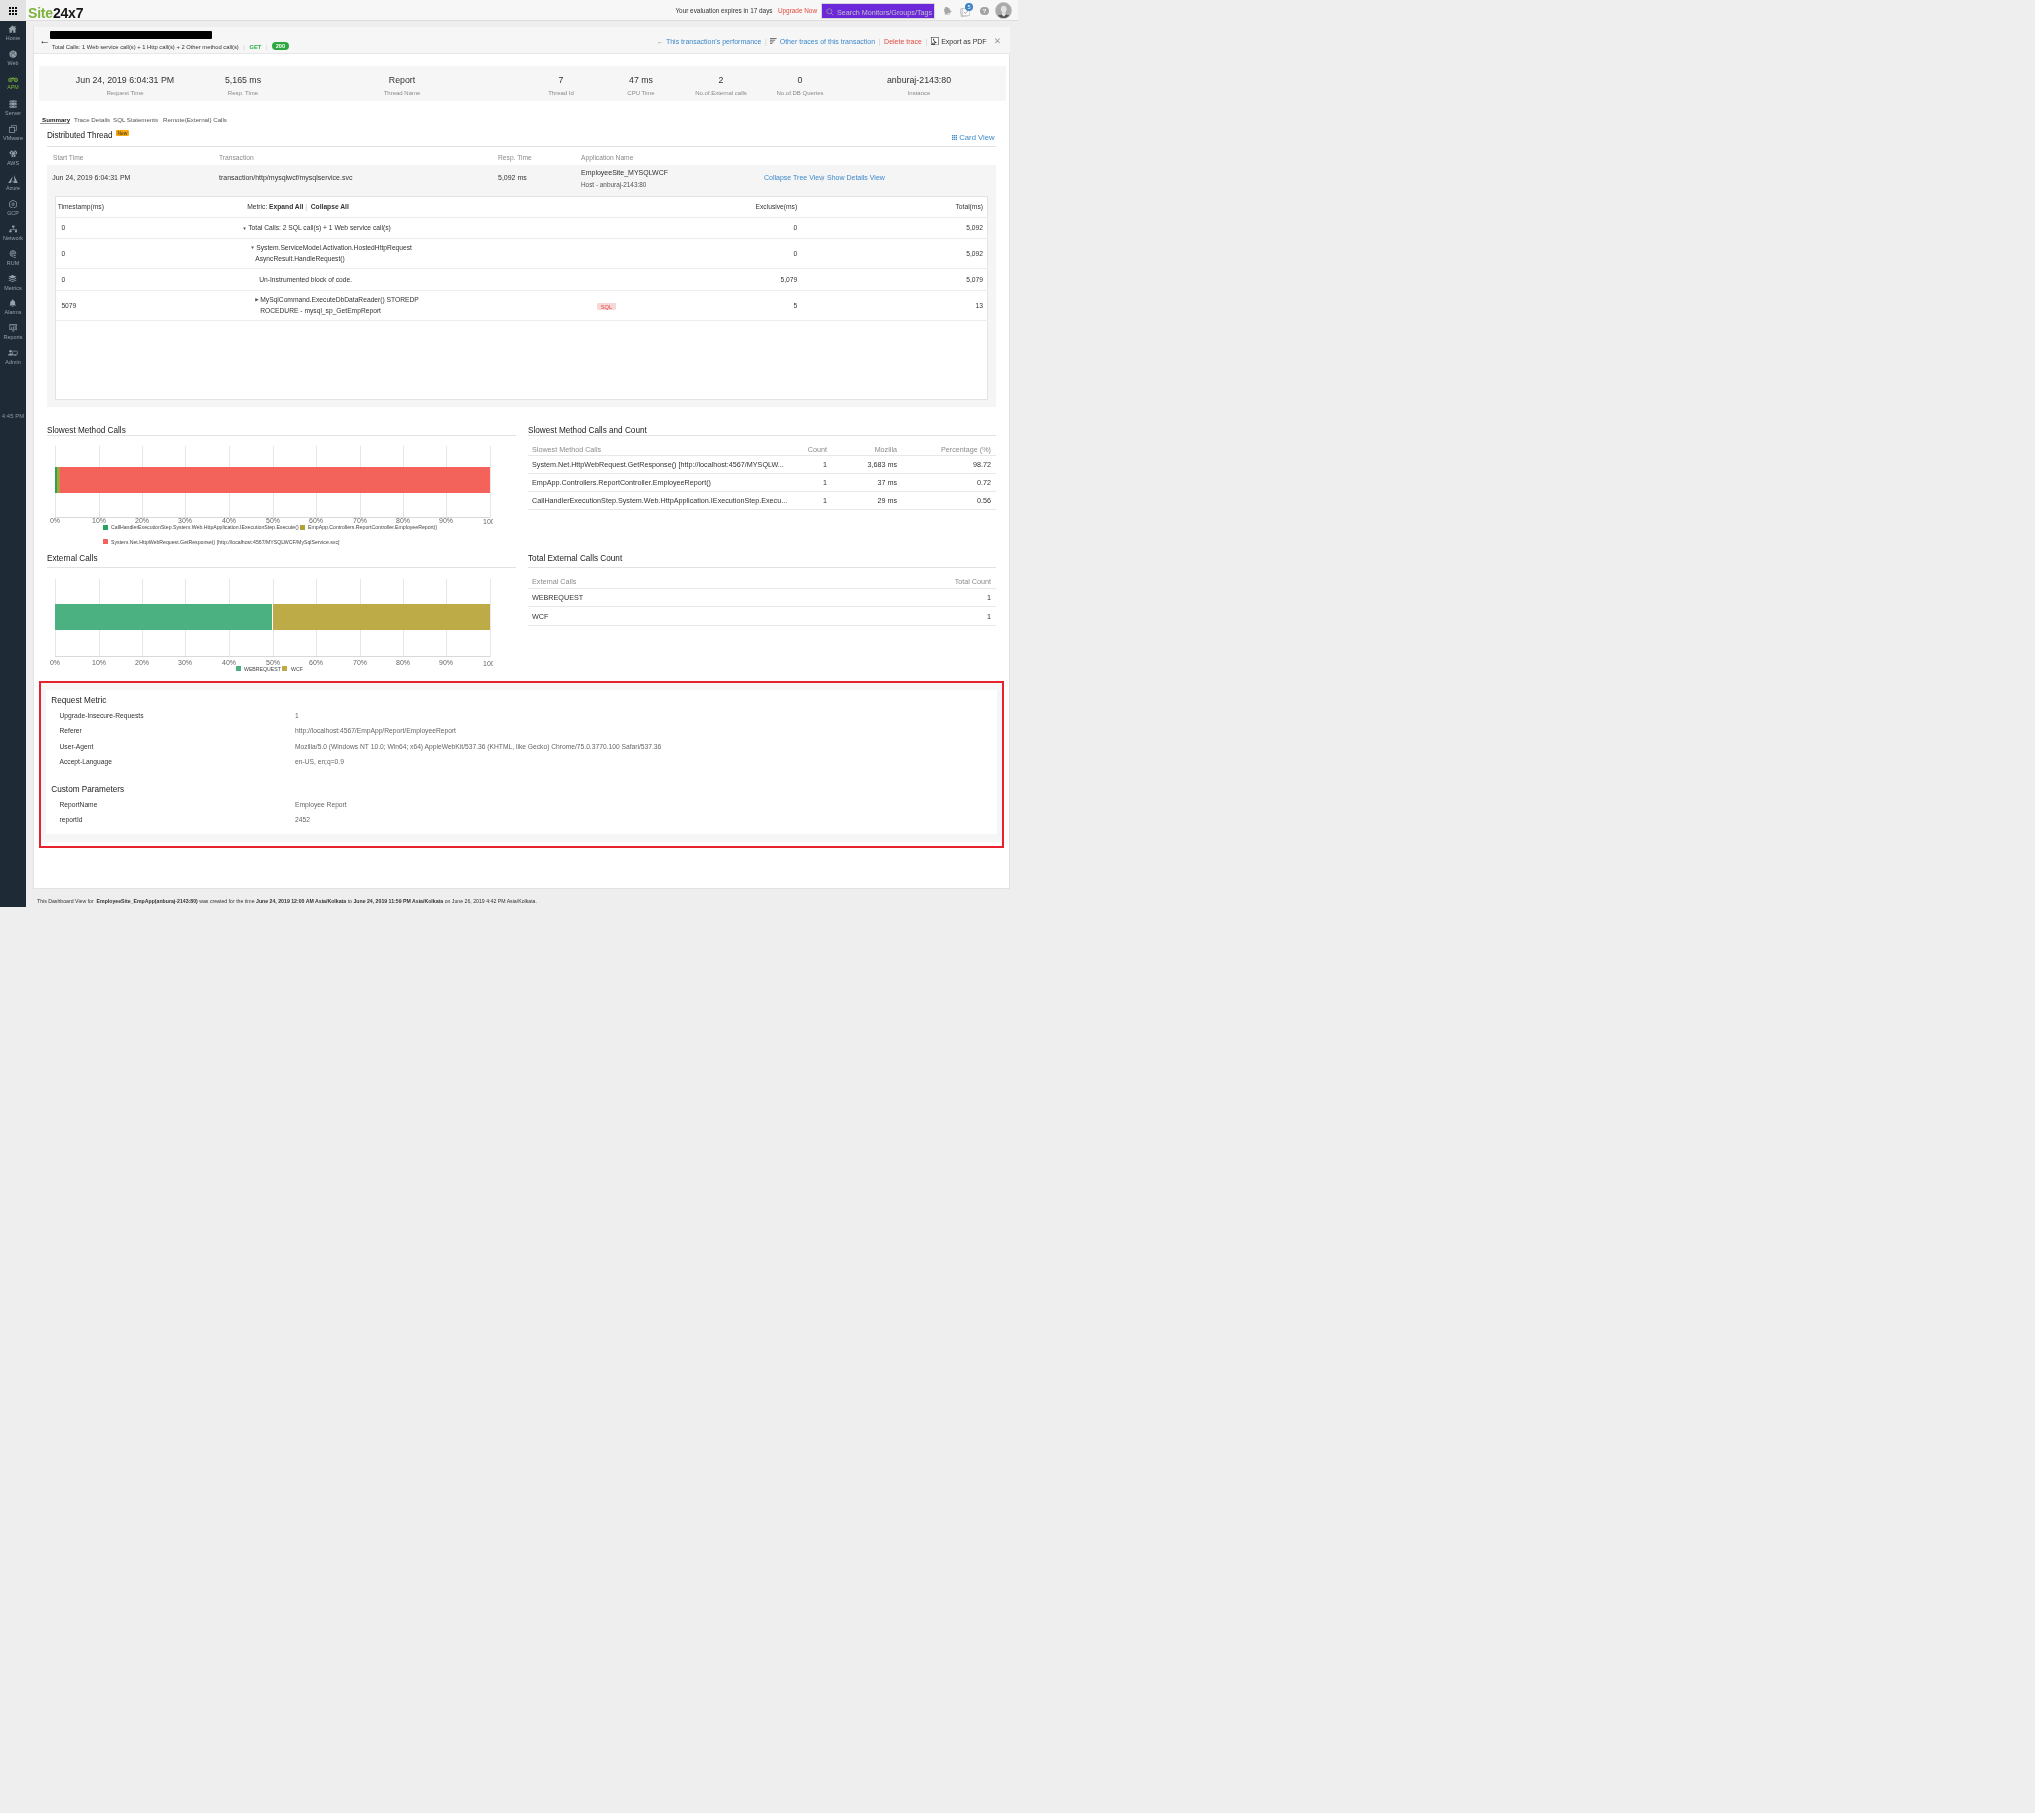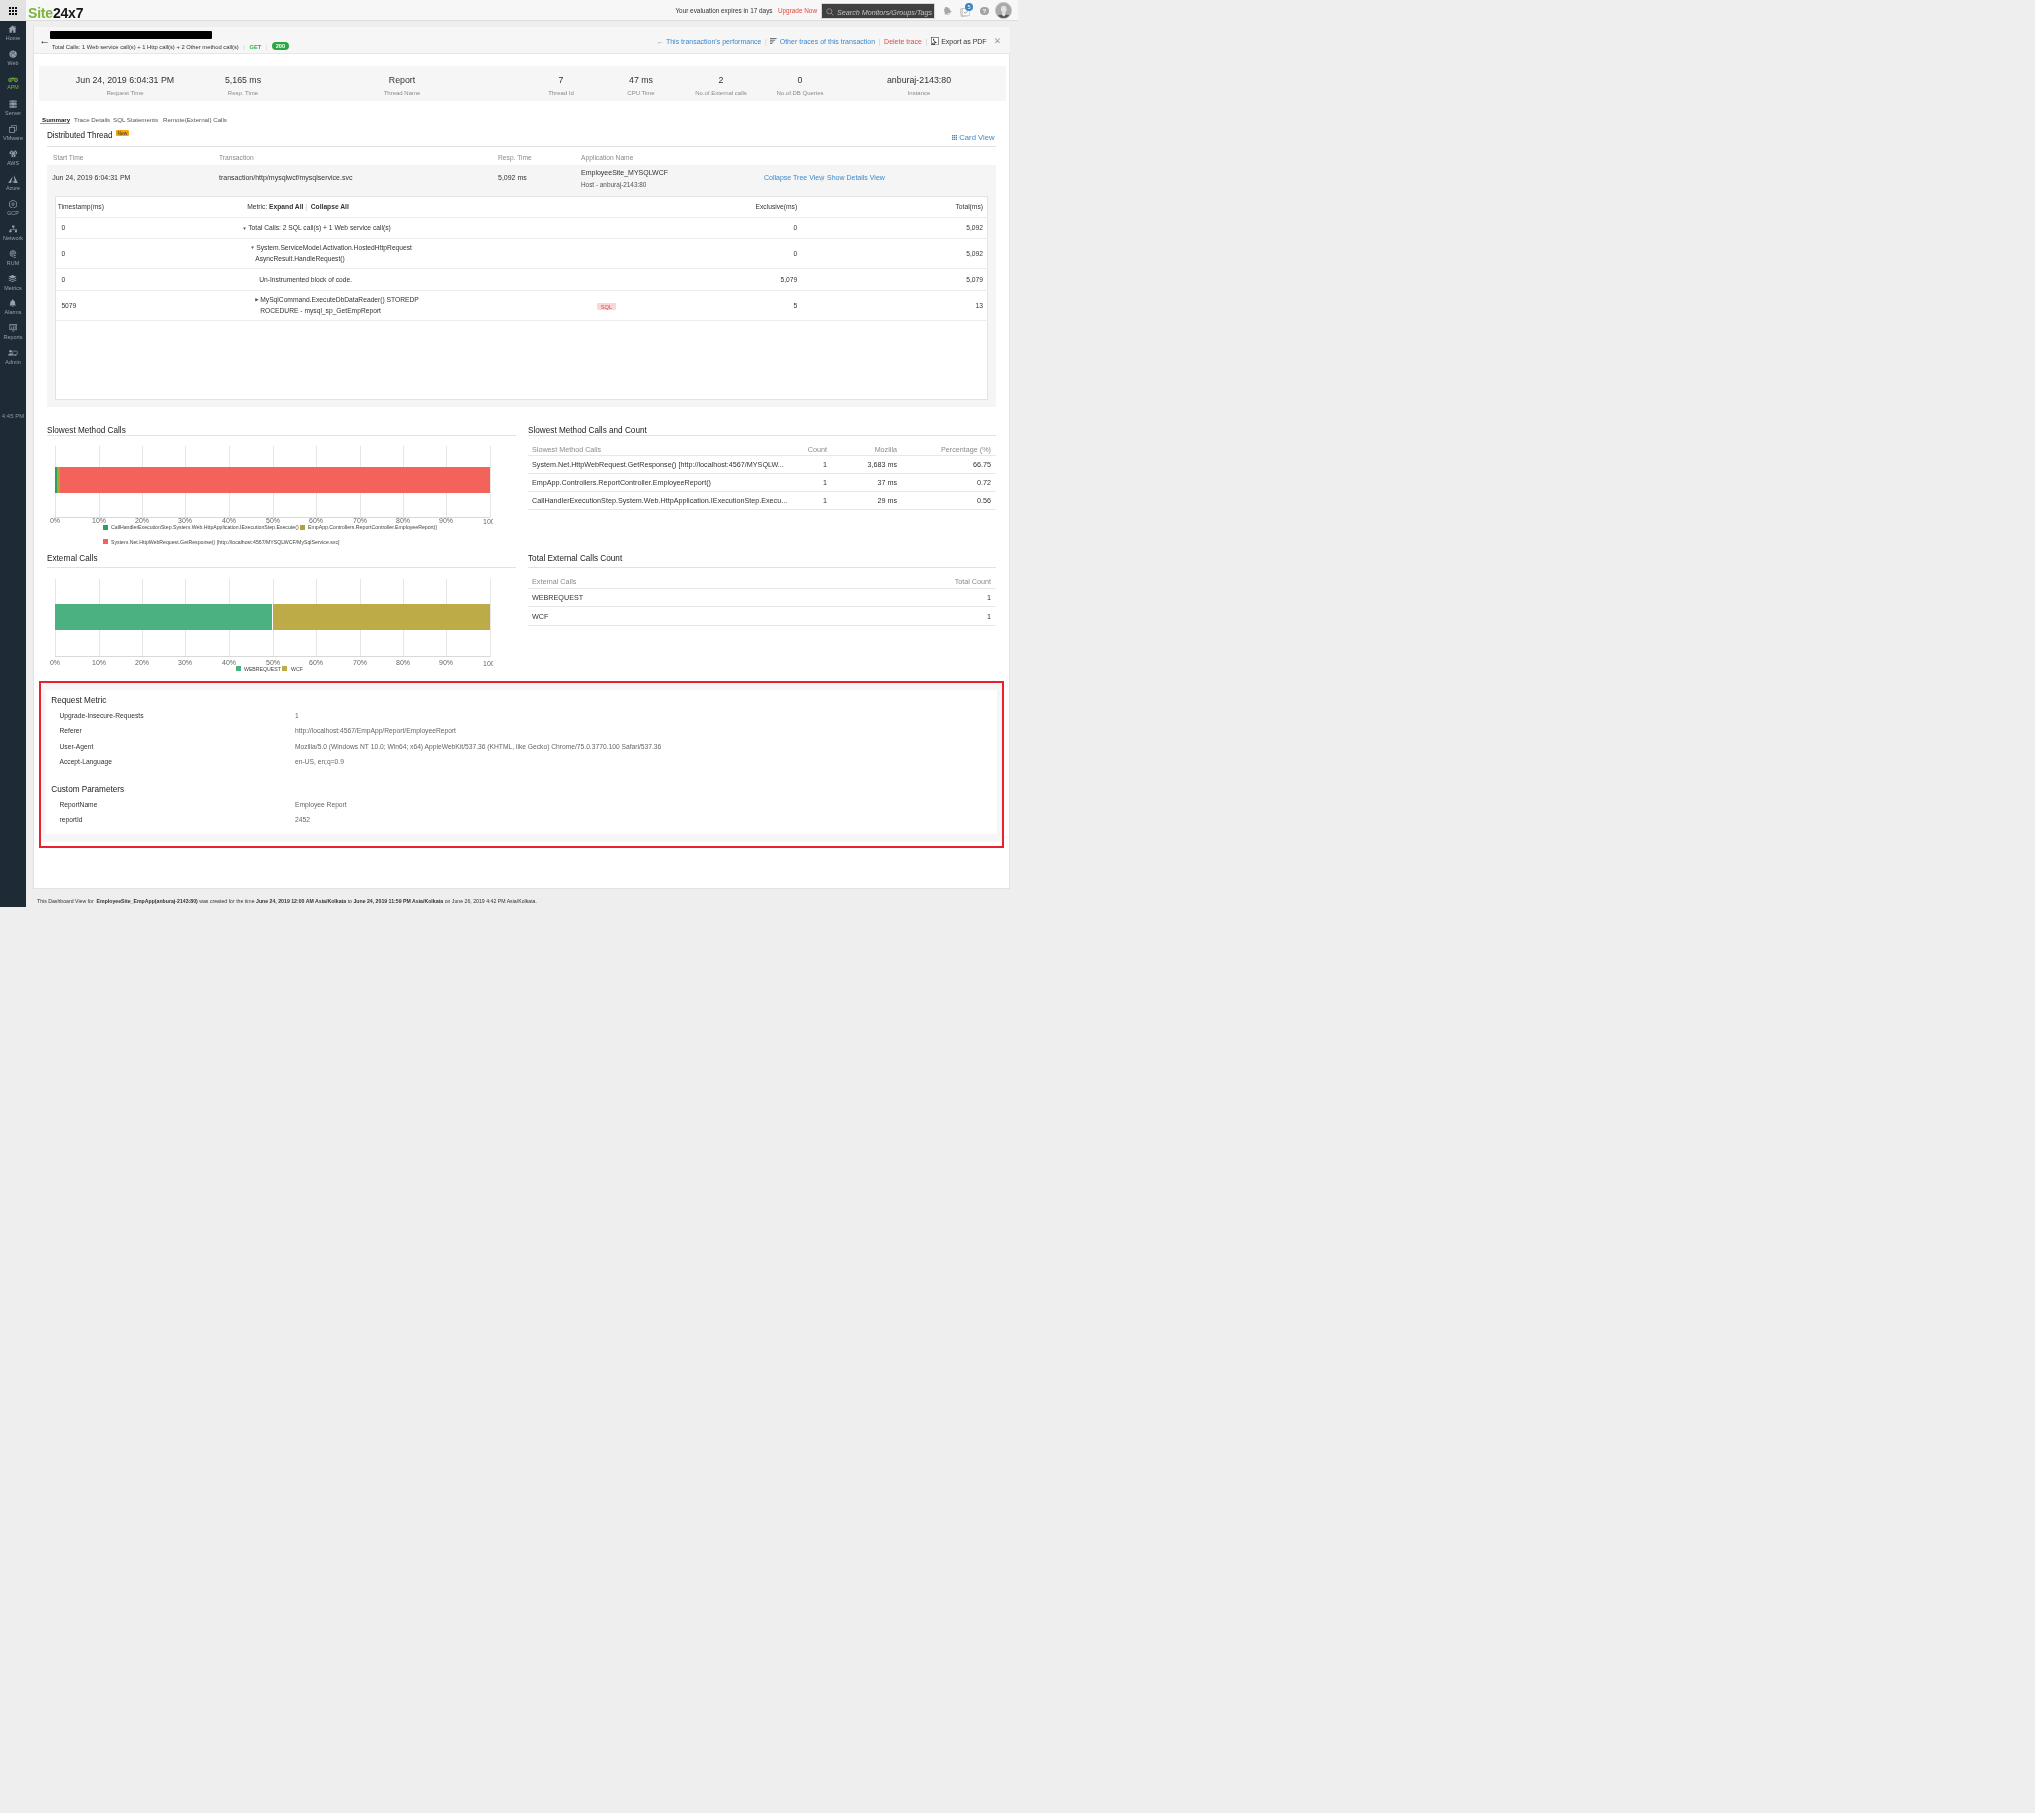--- a/index.html
+++ b/index.html
@@ -9,21 +9,21 @@
 
 
 #hdr { position:absolute; left:0; top:0; width:1018px; height:21px; background:#f7f7f8; border-bottom:0.5px solid #ddd; z-index:5; }
 #gridbtn { position:absolute; left:0; top:0; width:26px; height:21px; background:#e2e2e2; }
 #gridicon { position:absolute; left:8.8px; top:6.7px; width:8.2px; height:8.2px; display:grid; grid-template-columns:repeat(3,2.3px); grid-template-rows:repeat(3,2.3px); gap:0.7px; }
 #gridicon i { background:#0c0c0c; display:block; }
 #logo { position:absolute; left:28px; top:4.6px; font-size:14px; font-weight:700; letter-spacing:-0.2px; color:#161616; }
 #logo .g { color:#7db33b; }
 #expiry { position:absolute; right:201px; top:6.7px; font-size:6.4px; color:#333; white-space:nowrap; }
 #expiry .up { color:#e2493d; margin-left:3.6px; }
-#search { position:absolute; left:821px; top:2.6px; width:114px; height:16px; background:#404040; border:0.5px solid #d7d7d7; border-radius:1px;font-style:italic; }
+#search { position:absolute; left:821px; top:2.6px; width:114px; height:16px; background:#6d28d9; border:0.5px solid #d7d7d7; border-radius:1px; }
 #search .ph { position:absolute; left:15px; top:4.1px; font-size:7.2px; color:#bfc3c7; white-space:nowrap; }
 
 
 #side { position:absolute; left:0; top:21px; width:26px; height:886px; background:#1e2a35; }
 .sitem { position:absolute; left:0; width:26px; text-align:center; color:#97a1a9; }
 .sitem svg { display:block; margin:0 auto; height:8.2px; width:auto; }
 .sitem .lbl { font-size:5.4px; margin-top:1.5px; }
 .sitem.act, .sitem.act .lbl { color:#7cb53c; }
 #clock { position:absolute; left:0; top:413px; width:26px; text-align:center; color:#8a949c; font-size:6px; }
 
@@ -462,21 +462,21 @@
   <div class="sect-title" style="left:528px;top:426px;">Slowest Method Calls and Count</div>
   <div class="hr" style="left:528px;top:435px;width:468px;"></div>
   <div class="rrow" style="left:532px;top:445px;color:#8b8b8b;">Slowest Method Calls</div>
   <div class="rnum" style="right:191px;top:445px;color:#8b8b8b;">Count</div>
   <div class="rnum" style="right:121px;top:445px;color:#8b8b8b;">Mozilla</div>
   <div class="rnum" style="right:27px;top:445px;color:#8b8b8b;">Percentage (%)</div>
   <div class="rbord" style="left:528px;top:455px;width:468px;"></div>
   <div class="rrow" style="left:532px;top:460px;">System.Net.HttpWebRequest.GetResponse() [http://localhost:4567/MYSQLW...</div>
   <div class="rnum" style="right:191px;top:460px;">1</div>
   <div class="rnum" style="right:121px;top:460px;">3,683 ms</div>
-  <div class="rnum" style="right:27px;top:460px;">66.75</div>
+  <div class="rnum" style="right:27px;top:460px;">98.72</div>
   <div class="rbord" style="left:528px;top:473px;width:468px;"></div>
   <div class="rrow" style="left:532px;top:478px;">EmpApp.Controllers.ReportController.EmployeeReport()</div>
   <div class="rnum" style="right:191px;top:478px;">1</div>
   <div class="rnum" style="right:121px;top:478px;">37 ms</div>
   <div class="rnum" style="right:27px;top:478px;">0.72</div>
   <div class="rbord" style="left:528px;top:491px;width:468px;"></div>
   <div class="rrow" style="left:532px;top:496px;">CallHandlerExecutionStep.System.Web.HttpApplication.IExecutionStep.Execu...</div>
   <div class="rnum" style="right:191px;top:496px;">1</div>
   <div class="rnum" style="right:121px;top:496px;">29 ms</div>
   <div class="rnum" style="right:27px;top:496px;">0.56</div>

